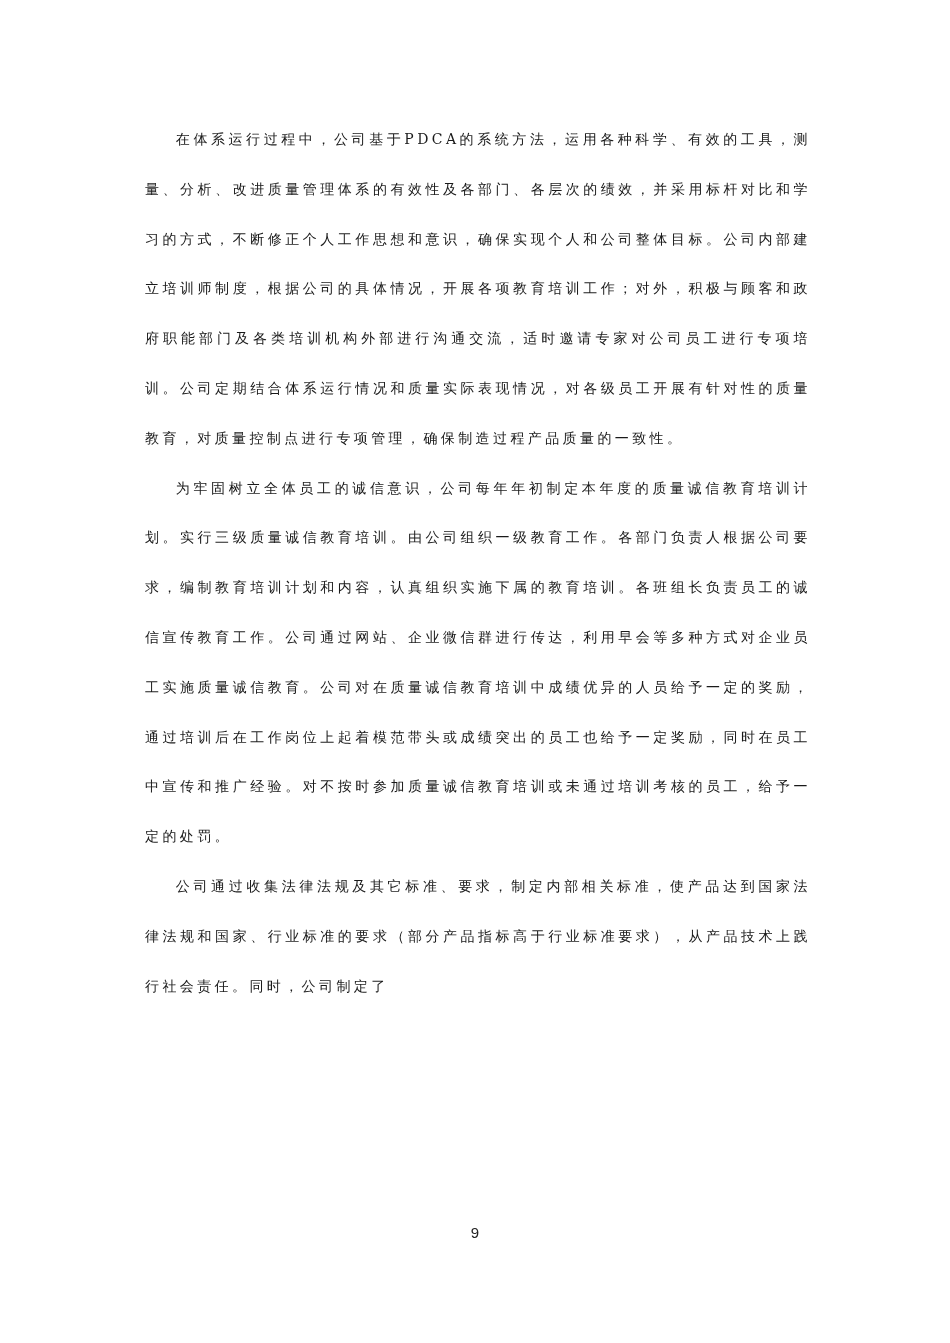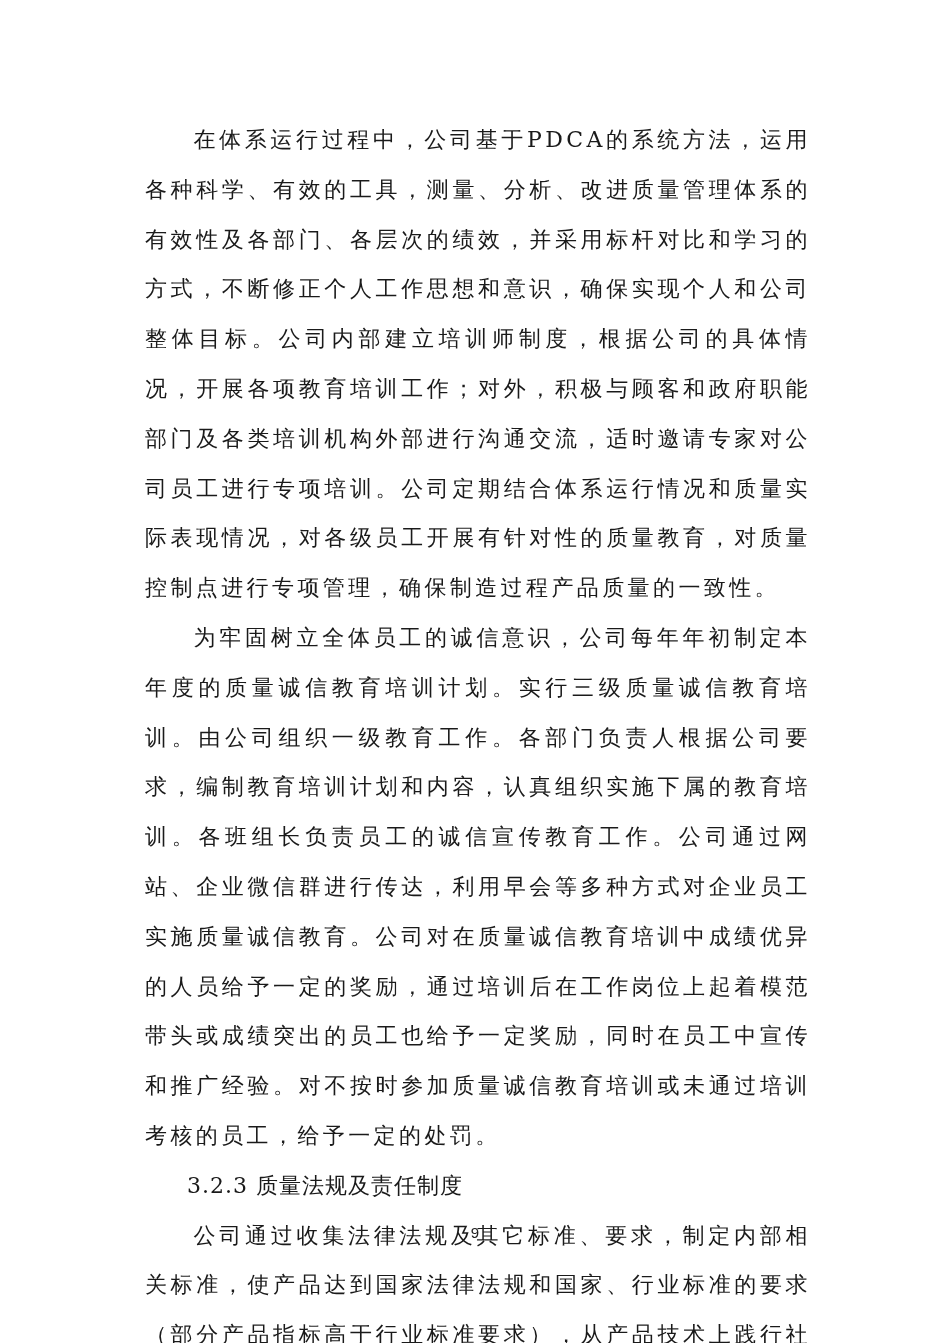--- a/index.html
+++ b/index.html
@@ -16,21 +16,21 @@
       color: #1a1a1a;
     }
     .page {
       position: absolute;
       left: 145px;
       top: 115px;
       width: 666px;
     }
     .para {
       margin: 0;
-      font-size: 22px;
+      font-size: 14px;
       line-height: 49.8px;
       text-align: justify;
       text-justify: inter-character;
       letter-spacing: 3.4px;
       word-break: break-all;
     }
     .indent {
       text-indent: 2.2em;
     }
     .heading {
@@ -50,17 +50,16 @@
       font-size: 15px;
       color: #222;
     }
   </style>
 </head>
 <body>
 
 <div class="page">
   <p class="para indent">在体系运行过程中，公司基于PDCA的系统方法，运用各种科学、有效的工具，测量、分析、改进质量管理体系的有效性及各部门、各层次的绩效，并采用标杆对比和学习的方式，不断修正个人工作思想和意识，确保实现个人和公司整体目标。公司内部建立培训师制度，根据公司的具体情况，开展各项教育培训工作；对外，积极与顾客和政府职能部门及各类培训机构外部进行沟通交流，适时邀请专家对公司员工进行专项培训。公司定期结合体系运行情况和质量实际表现情况，对各级员工开展有针对性的质量教育，对质量控制点进行专项管理，确保制造过程产品质量的一致性。</p>
   <p class="para indent">为牢固树立全体员工的诚信意识，公司每年年初制定本年度的质量诚信教育培训计划。实行三级质量诚信教育培训。由公司组织一级教育工作。各部门负责人根据公司要求，编制教育培训计划和内容，认真组织实施下属的教育培训。各班组长负责员工的诚信宣传教育工作。公司通过网站、企业微信群进行传达，利用早会等多种方式对企业员工实施质量诚信教育。公司对在质量诚信教育培训中成绩优异的人员给予一定的奖励，通过培训后在工作岗位上起着模范带头或成绩突出的员工也给予一定奖励，同时在员工中宣传和推广经验。对不按时参加质量诚信教育培训或未通过培训考核的员工，给予一定的处罚。</p>
-  <p class="heading">3.2.3 质量法规及责任制度</p>
   <p class="para indent">公司通过收集法律法规及其它标准、要求，制定内部相关标准，使产品达到国家法律法规和国家、行业标准的要求（部分产品指标高于行业标准要求），从产品技术上践行社会责任。同时，公司制定了</p>
 </div>
 
 <div class="page-number">9</div>
 
 </body></html>

